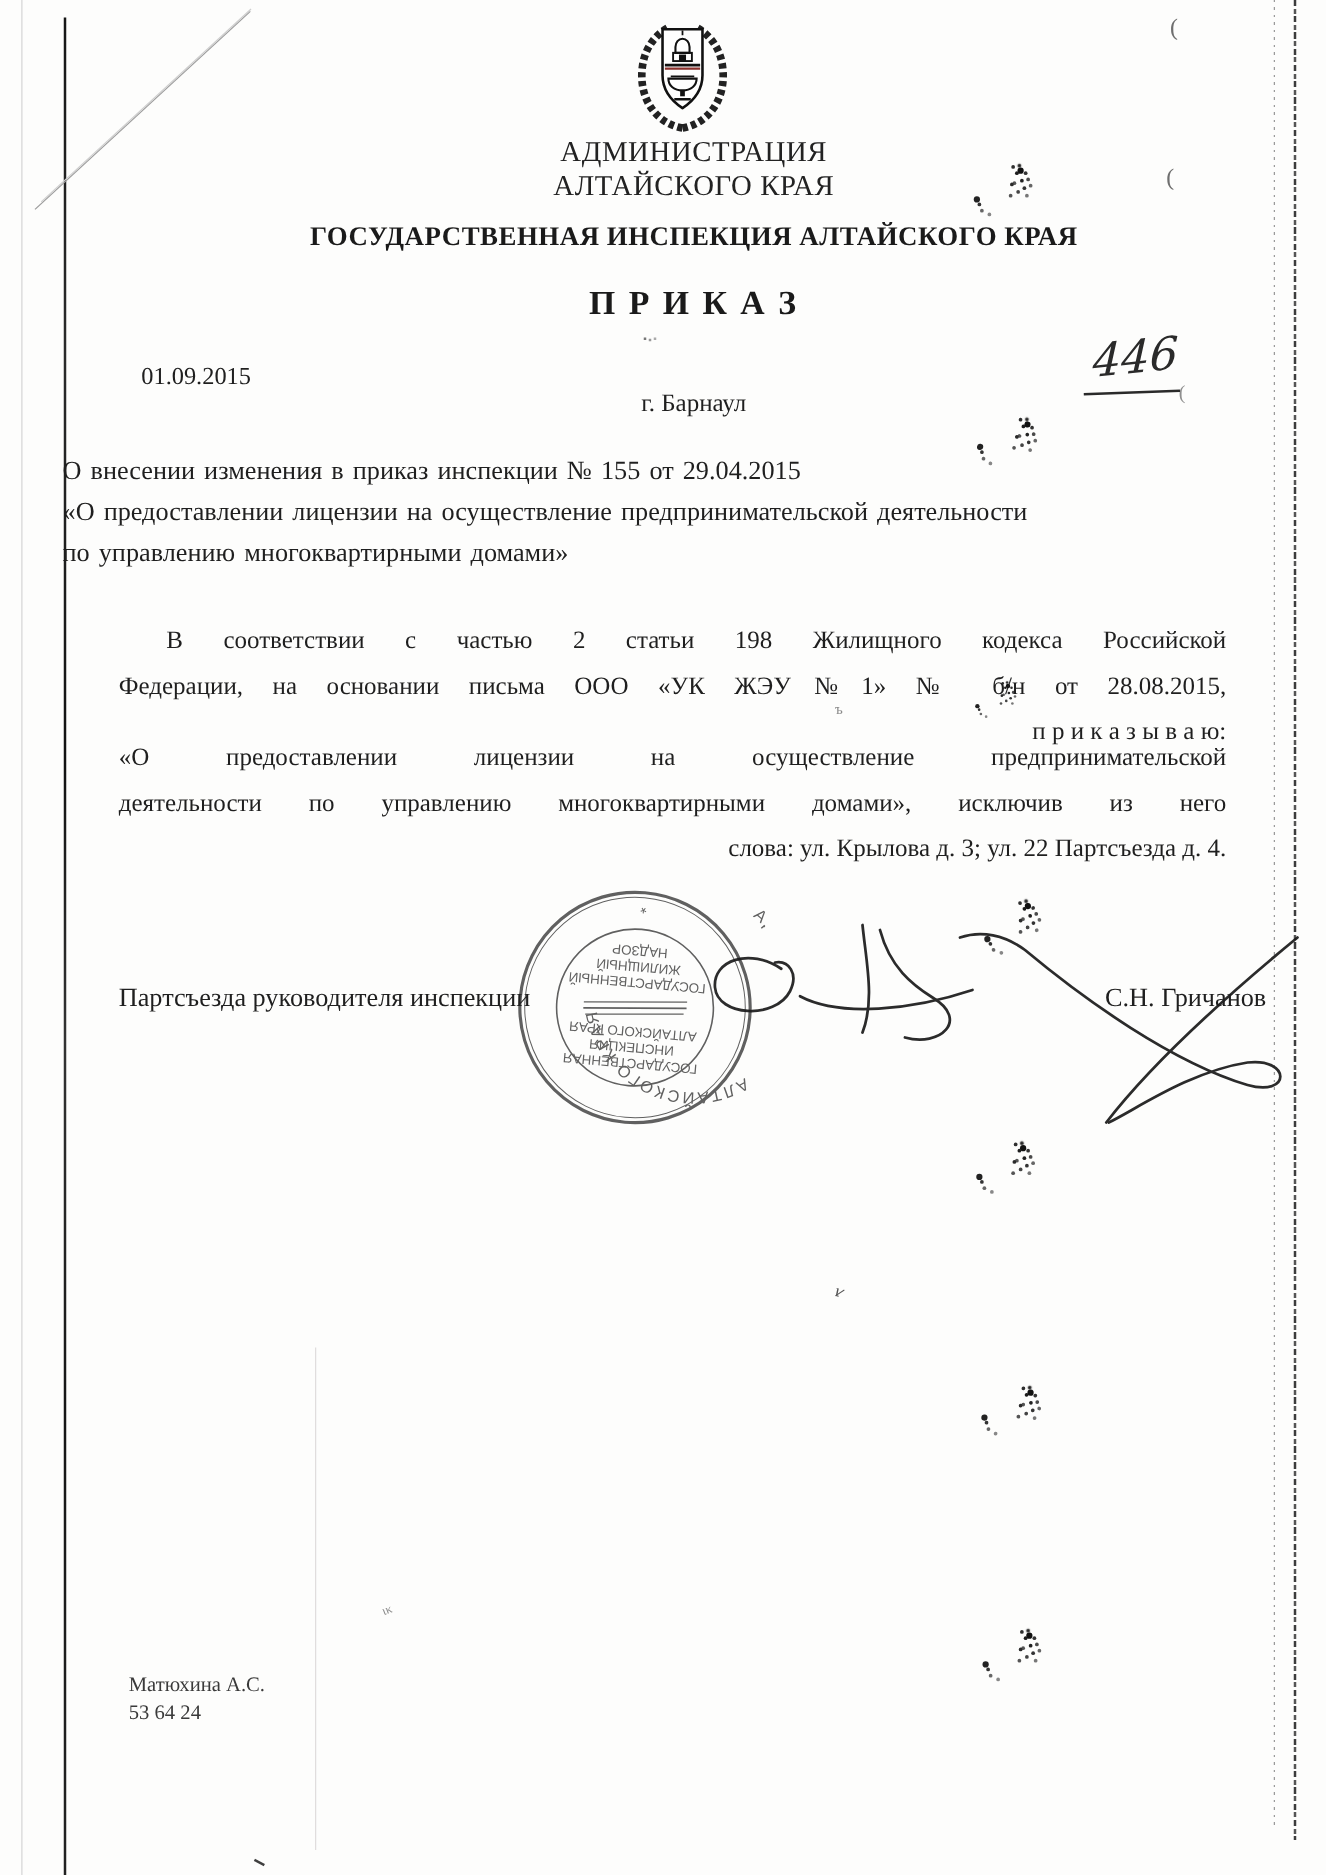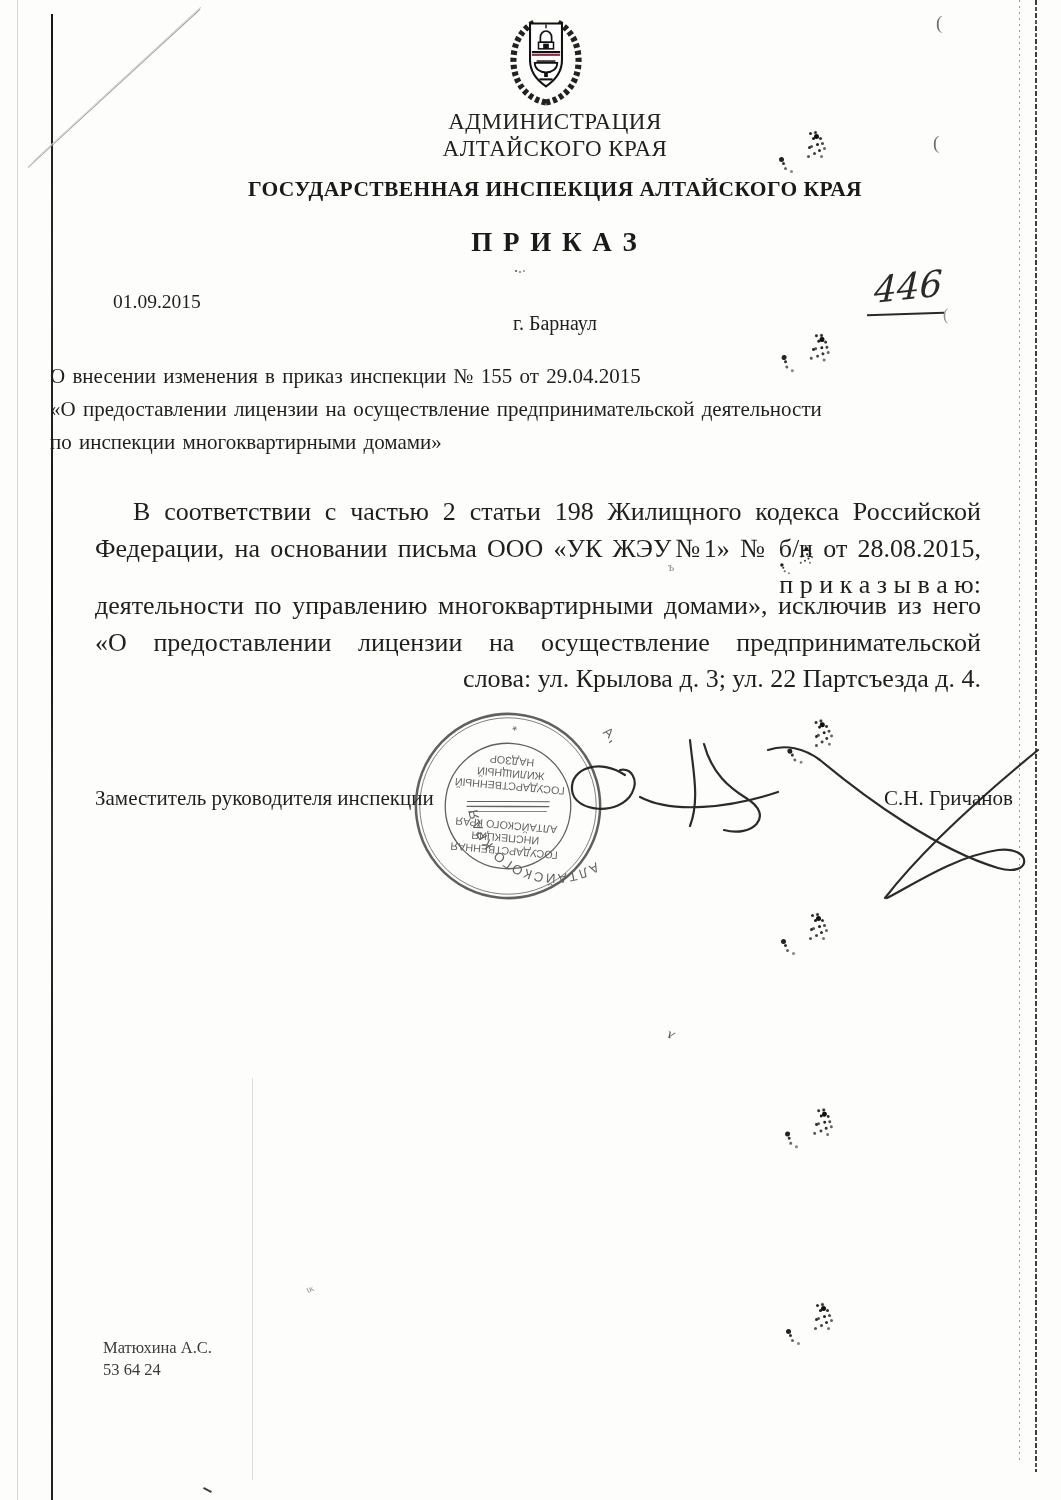--- a/index.html
+++ b/index.html
@@ -50,21 +50,21 @@
   
   .doc-date{position:absolute;left:93px;top:291px;font-size:19.5px;margin-left:20px;}
   .doc-city{position:absolute;left:50px;top:312px;width:1010px;text-align:center;font-size:20px;}
   .doc-number{position:absolute;left:874px;top:266px;font-size:36px;font-style:italic;
     font-family:"DejaVu Serif",serif;color:#2a2a2a;transform:rotate(-6deg) skewX(-8deg);}
   .doc-number-line{position:absolute;left:867px;top:313px;width:77px;height:2px;background:#2a2a2a;transform:rotate(-2deg);}
   
   .subject{position:absolute;left:50px;top:360px;width:1010px;text-align:left;
     font-size:21px;line-height:33px;word-spacing:2px;}
   
-  .body-block{position:absolute;left:95px;width:886px;font-size:26px;line-height:36.5px;}
+  .body-block{position:absolute;left:95px;width:886px;font-size:20px;line-height:36.5px;}
   .para1{top:494px;}
   .para2{top:588px;}
   .jline{text-align:justify;text-align-last:justify;}
   .lline{text-align:right;}
   .indent{text-indent:38px;}
   
   .stamp{position:absolute;left:410px;top:708px;width:196px;height:196px;
     transform:rotate(185deg);opacity:.8;}
   .stamp text{fill:#3a3a3a;font-family:"Liberation Sans","DejaVu Sans",sans-serif;}
   
@@ -126,32 +126,32 @@
   <div class="doctype">П Р И К А З</div>
 
   <div class="doc-date">01.09.2015</div>
   <div class="doc-number">446</div>
   <div class="doc-number-line"></div>
   <div class="doc-city">г. Барнаул</div>
 
   <div class="subject">
     <div>О внесении изменения в приказ инспекции № 155 от 29.04.2015</div>
     <div>«О предоставлении лицензии на осуществление предпринимательской деятельности</div>
-    <div>по инспекции многоквартирными домами»</div>
+    <div>по управлению многоквартирными домами»</div>
   </div>
 
   <div class="body-block para1">
     <div class="jline indent">В соответствии с частью 2 статьи 198 Жилищного кодекса Российской</div>
     <div class="jline">Федерации, на основании письма ООО «УК ЖЭУ№1» № б/н от 28.08.2015,</div>
     <div class="lline">п р и к а з ы в а ю:</div>
   </div>
 
   <div class="body-block para2">
+    <div class="jline">«О предоставлении лицензии на осуществление предпринимательской</div>
     <div class="jline">деятельности по управлению многоквартирными домами», исключив из него</div>
-    <div class="jline">«О предоставлении лицензии на осуществление предпринимательской</div>
     <div class="lline">слова: ул. Крылова д. 3; ул. 22 Партсъезда д. 4.</div>
   </div>
 
   <svg class="stamp" viewBox="0 0 200 200">
     <circle cx="100" cy="100" r="94" fill="none" stroke="#3a3a3a" stroke-width="2.6"></circle>
     <circle cx="100" cy="100" r="90" fill="none" stroke="#3a3a3a" stroke-width="0.8"></circle>
     <circle cx="100" cy="100" r="64" fill="none" stroke="#3a3a3a" stroke-width="1.3"></circle>
     <defs>
       <path id="ringpath" d="M100,180 A80,80 0 1 1 100.14,179.9" fill="none"></path>
     </defs>
@@ -175,21 +175,21 @@
       <path d="M225,75 C200,58 170,68 172,90 C174,113 220,116 232,93 C239,79 231,68 220,70"></path>
       <path d="M290,40 C293,70 300,100 290,126"></path>
       <path d="M304,44 C312,74 330,88 346,98 C376,116 352,138 324,130"></path>
       <path d="M240,97 C272,114 330,108 378,92"></path>
       <path d="M368,50 C385,44 404,48 420,60 C468,100 538,150 598,168 C633,178 633,146 598,150 C552,157 508,188 487,198"></path>
       <path d="M638,50 C582,96 522,150 485,198"></path>
     </g>
   </svg>
 
   <div class="sign-row">
-    <span>Заместитель руководителя инспекции</span>
+    <span>Партсъезда руководителя инспекции</span>
     <span>С.Н. Гричанов</span>
   </div>
 
   <div class="footer">
     <div>Матюхина А.С.</div>
     <div>53 64 24</div>
   </div>
 
 </div>
 

